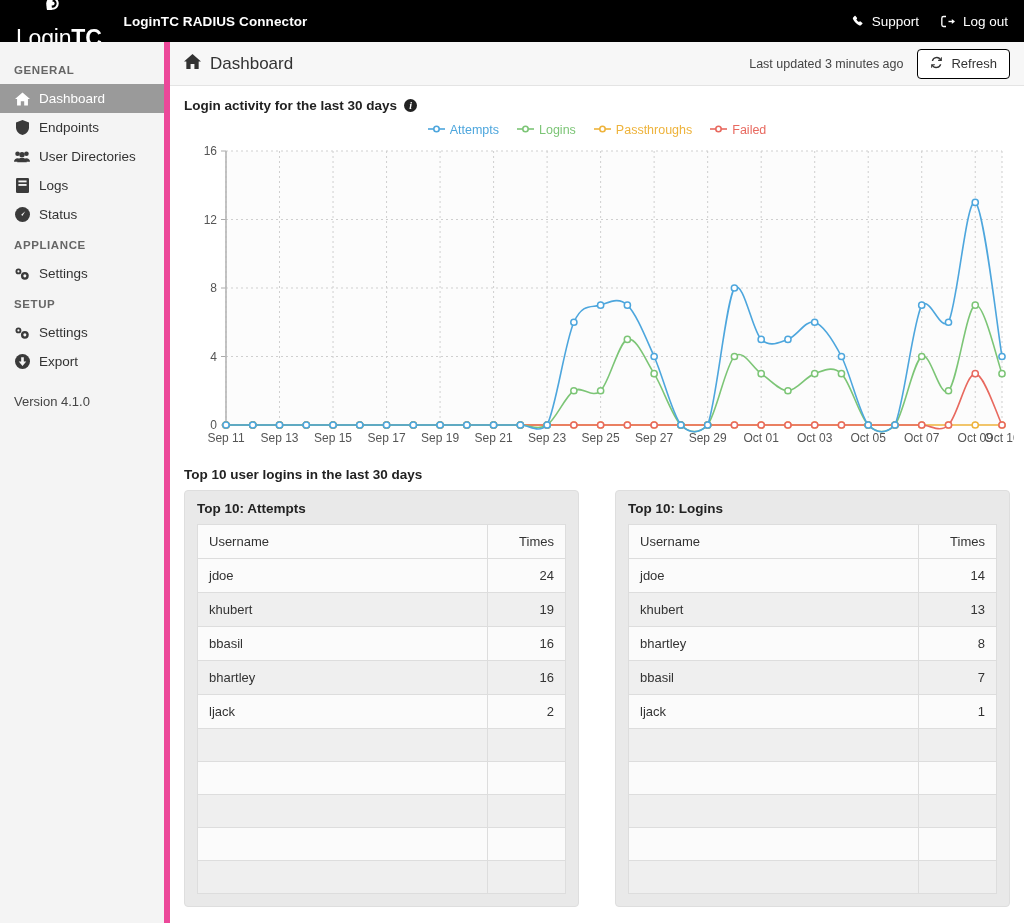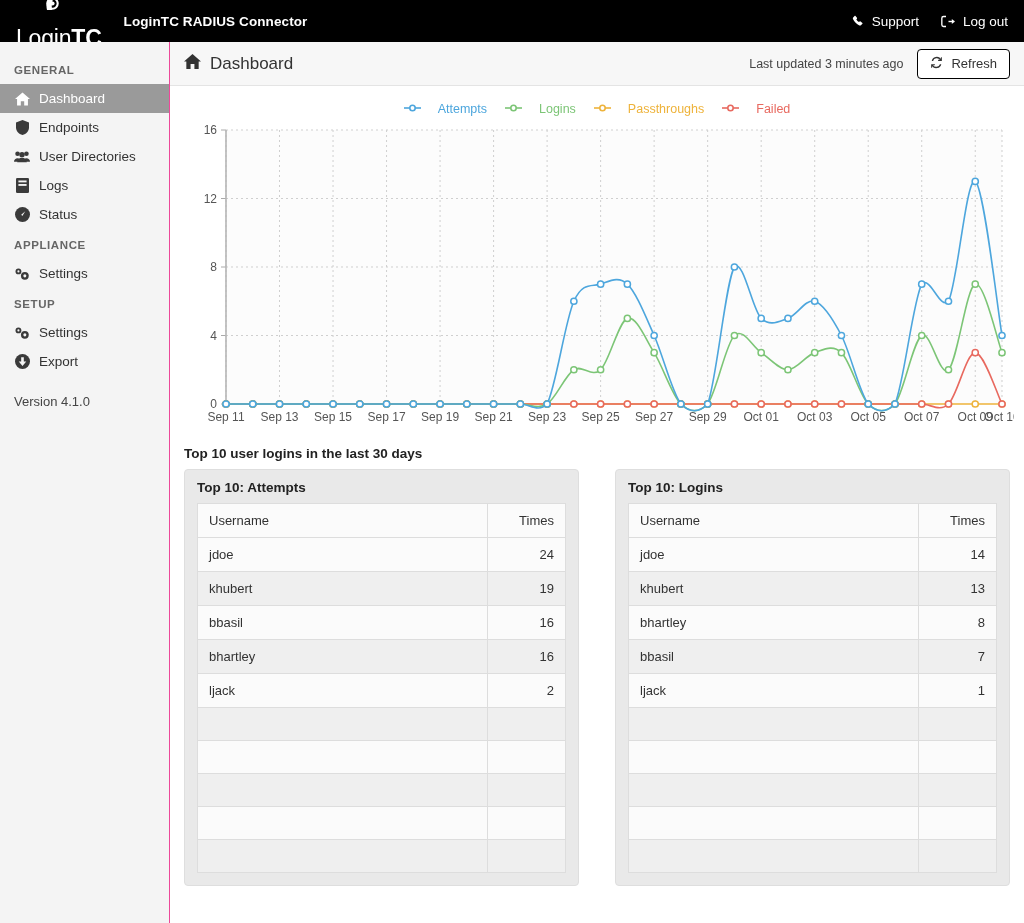--- a/index.html
+++ b/index.html
@@ -33,21 +33,21 @@
   }
   .topbar-link svg { display: block; }
 
   
   .shell { flex: 1; display: flex; min-height: 0; }
 
   
   .sidebar {
     width: 170px; min-width: 170px;
     background: #f4f4f4;
-    border-right: 1px solid #ec4899;
+    border-right: 6px solid #ec4899;
     padding-top: 12px;
     font-size: 13.5px;
   }
   .nav-section {
     padding: 10px 14px 8px 14px;
     font-size: 11.5px; font-weight: 700; letter-spacing: 0.6px;
     color: #666666;
   }
   .nav-item {
     display: flex; align-items: center; gap: 9px;
@@ -94,21 +94,21 @@
     display: inline-flex; align-items: center; justify-content: center;
     font-family: "Liberation Serif", serif;
   }
 
   
   .chart-panel { height: 340px; position: relative; }
   .legend {
     display: flex; justify-content: center; align-items: center; gap: 18px;
     font-size: 12.5px; height: 22px;
   }
-  .legend-item { display: flex; align-items: center; gap: 17px; }
+  .legend-item { display: flex; align-items: center; gap: 5px; }
   .legend-mark { display: block; }
   .chart-svg-wrap { width: 100%; height: 315px; }
 
   
   .tables-title { font-size: 13.5px; font-weight: 700; color: #222222; margin: 8px 0 8px 0; }
   .tables-row { display: flex; gap: 36px; }
   .card {
     flex: 1; min-width: 0;
     background: #e9e9e9;
     border: 1px solid #dedede;
@@ -288,20 +288,24 @@
               <path d="M2.6 12.6A6.4 6.4 0 0 0 13.9 10h-1.7A4.8 4.8 0 0 1 3.8 11.4L6 11.4V10H1.4v4.6h1.2z"></path>
             </svg>
           </span>
           <span>Refresh</span>
         </button>
       </div>
     </div>
 
     <div class="content">
 
+      <div class="section-title">
+        <span>Login activity for the last 30 days</span>
+        <span class="info-dot">i</span>
+      </div>
 
       <div class="chart-panel">
         <div class="legend" id="chart-legend">
             <div class="legend-item">
               <span class="legend-mark"><svg width="17" height="10" viewBox="0 0 17 10">
                   <line x1="0" y1="5" x2="17" y2="5" stroke="#4da6dd" stroke-width="1.6"></line>
                   <circle cx="8.5" cy="5" r="2.7" fill="#fff" stroke="#4da6dd" stroke-width="1.6"></circle>
                 </svg></span>
               <span style="color:#4da6dd">Attempts</span>
             </div>

